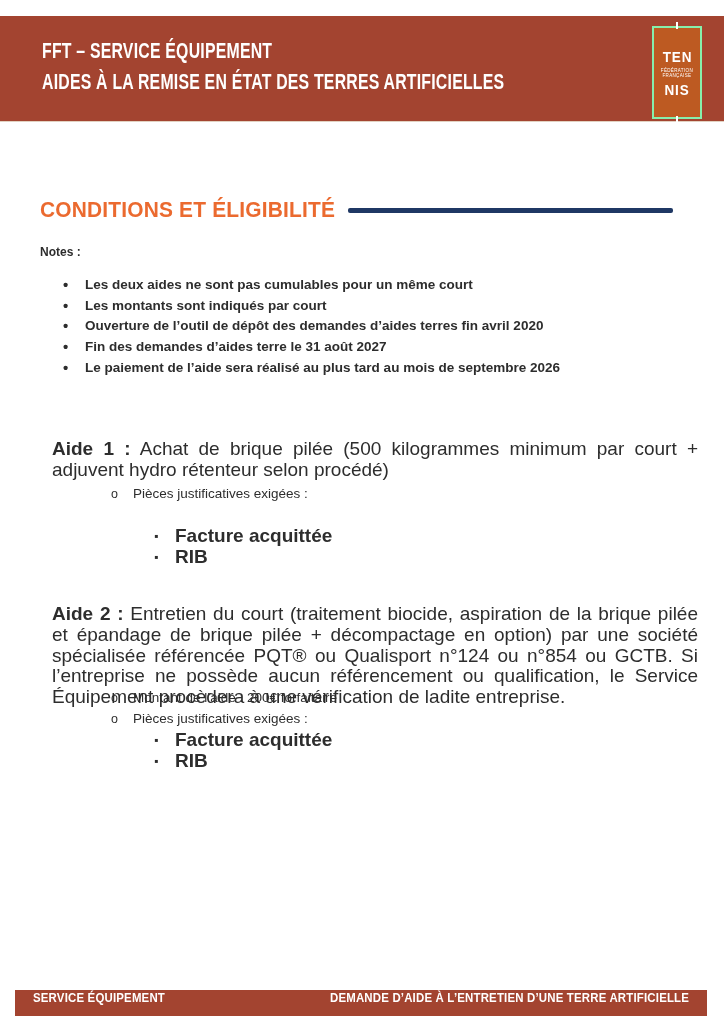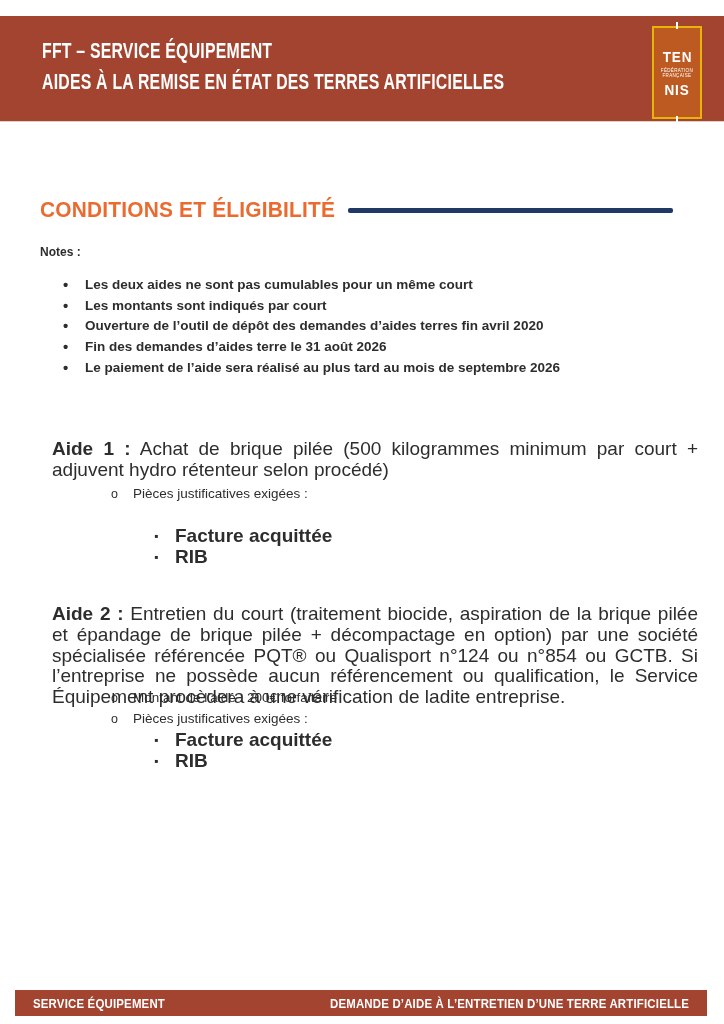--- a/index.html
+++ b/index.html
@@ -17,21 +17,21 @@
   .header-titles {
     position:absolute; left:42px; top:19px; color:#ffffff;
     font-weight:bold; font-size:22px; line-height:31px;
     transform:scaleX(0.72); transform-origin:left top;
     white-space:nowrap; letter-spacing:0.3px;
   }
 
   
   .logo {
     position:absolute; top:10px; right:22px; width:46px; height:89px;
-    background:#BD5A22; border:2px solid #eab308;
+    background:#BD5A22; border:2px solid #86efac;
     display:flex; flex-direction:column; align-items:center; justify-content:center;
     color:#ffffff; text-align:center;
   }
   .logo::before, .logo::after {
     content:""; position:absolute; left:50%; margin-left:-1px;
     width:2px; height:7px; background:#ffffff;
   }
   .logo::before { top:-6px; }
   .logo::after  { bottom:-6px; }
   .logo-big { font-weight:bold; font-size:15px; line-height:15px; letter-spacing:1px;
@@ -89,21 +89,21 @@
   }
   .sqlist li { position:relative; padding-left:21px; white-space:nowrap; }
   .sqlist li::before { content:"\25AA"; position:absolute; left:0; font-size:12px; }
   #aide1-sqlist { top:510px; }
   #aide2-sqlist { top:714px; }
 
   
   .footer {
     position:absolute; left:15px; top:974px; width:692px; height:26px;
     background:#A34430; box-sizing:border-box;
-    display:flex; align-items:center; justify-content:space-between;
+    display:flex; justify-content:space-between;
     padding:0 18px; color:#ffffff;
   }
   .footer .ft {
     font-size:13px; font-weight:bold; letter-spacing:0.2px; white-space:nowrap;
   }
   .footer .ft-left  { transform:scaleX(0.88); transform-origin:left center; }
   .footer .ft-right { transform:scaleX(0.88); transform-origin:right center; }
 </style>
 </head>
 <body>
@@ -126,21 +126,21 @@
   </div>
 
   <div class="heading">CONDITIONS ET ÉLIGIBILITÉ</div>
   <div class="rule"></div>
 
   <div class="notes-label">Notes :</div>
   <ul class="notes-list">
     <li>Les deux aides ne sont pas cumulables pour un même court</li>
     <li>Les montants sont indiqués par court</li>
     <li>Ouverture de l’outil de dépôt des demandes d’aides terres fin avril 2020</li>
-    <li>Fin des demandes d’aides terre le 31 août 2026</li>
+    <li>Fin des demandes d’aides terre le 31 août 2027</li>
     <li>Le paiement de l’aide sera réalisé au plus tard au mois de septembre 2026</li>
   </ul>
 
   <p class="para" id="aide1-para"><b>Aide 1 :</b><span> Achat de brique pilée (500 kilogrammes minimum par court + adjuvent hydro rétenteur selon procédé)</span></p>
   <ul class="olist" id="aide1-olist">
     <li>Pièces justificatives exigées :</li>
   </ul>
   <ul class="sqlist" id="aide1-sqlist">
     <li>Facture acquittée</li>
     <li>RIB</li>

